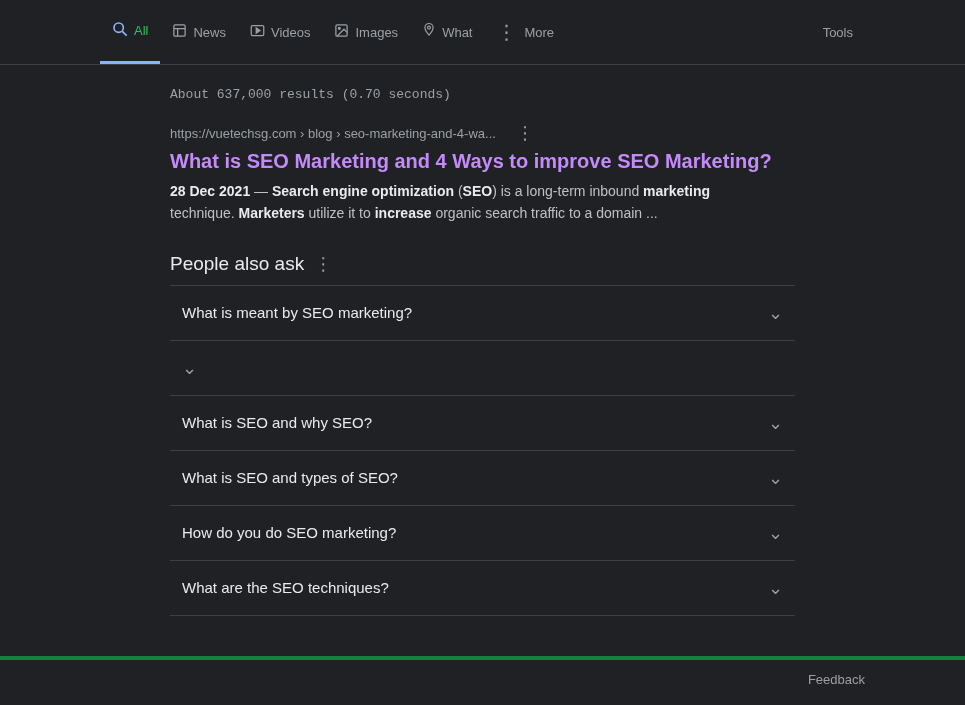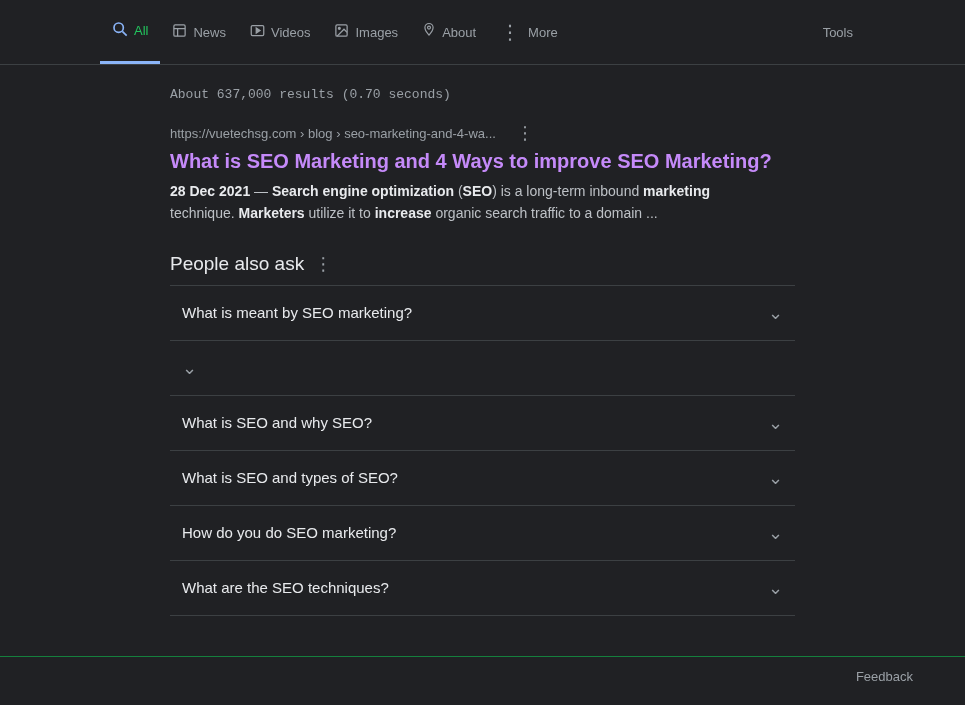--- a/index.html
+++ b/index.html
@@ -154,22 +154,22 @@
 
     .paa-chevron {
       color: #9aa0a6;
       font-size: 18px;
     }
 
     
     .feedback-row {
       display: flex;
       justify-content: flex-end;
-      padding: 12px 52px 0 0;
-      border-top: 1px solid #15803d;
+      padding: 12px 100px 0 0;
+      border-top: 4px solid #15803d;
       margin-top: 10px;
     }
 
     .feedback-link {
       color: #9aa0a6;
       font-size: 13px;
       cursor: pointer;
       text-decoration: none;
     }
   </style>
@@ -219,21 +219,21 @@
     <span>Images</span>
   </div>
 
   <div class="nav-item">
     <span class="nav-icon">
       <svg width="14" height="17" viewBox="0 0 24 28" fill="none" stroke="#9aa0a6" stroke-width="2">
         <path d="M12 2C8.13 2 5 5.13 5 9c0 5.25 7 13 7 13s7-7.75 7-13c0-3.87-3.13-7-7-7z"></path>
         <circle cx="12" cy="9" r="2.5" fill="none"></circle>
       </svg>
     </span>
-    <span>About</span>
+    <span>What</span>
   </div>
 
   <div class="nav-item">
     <span class="nav-icon" style="font-size:20px; letter-spacing:2px;">⋮</span>
     <span>More</span>
   </div>
 
   <div class="nav-tools">
     <span>Tools</span>
   </div>

